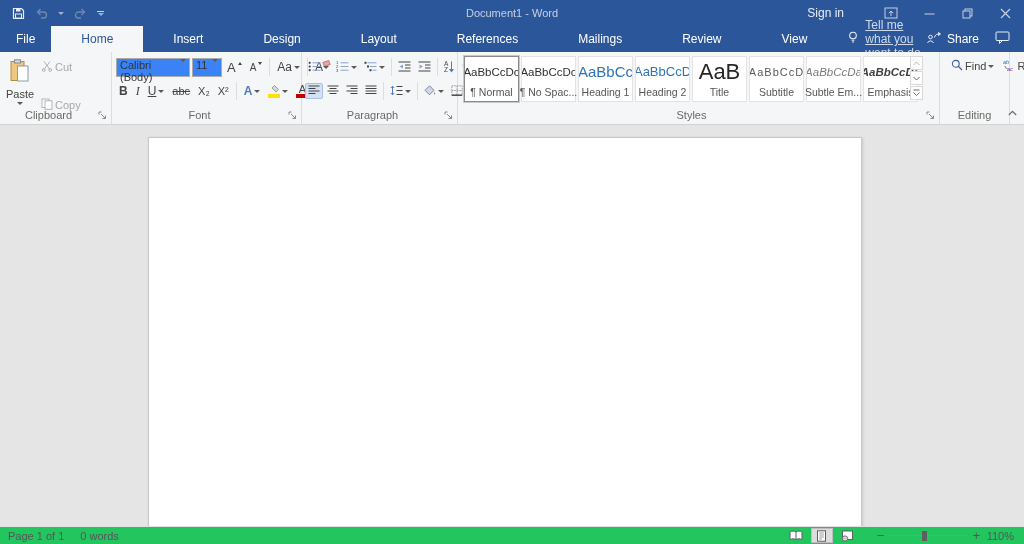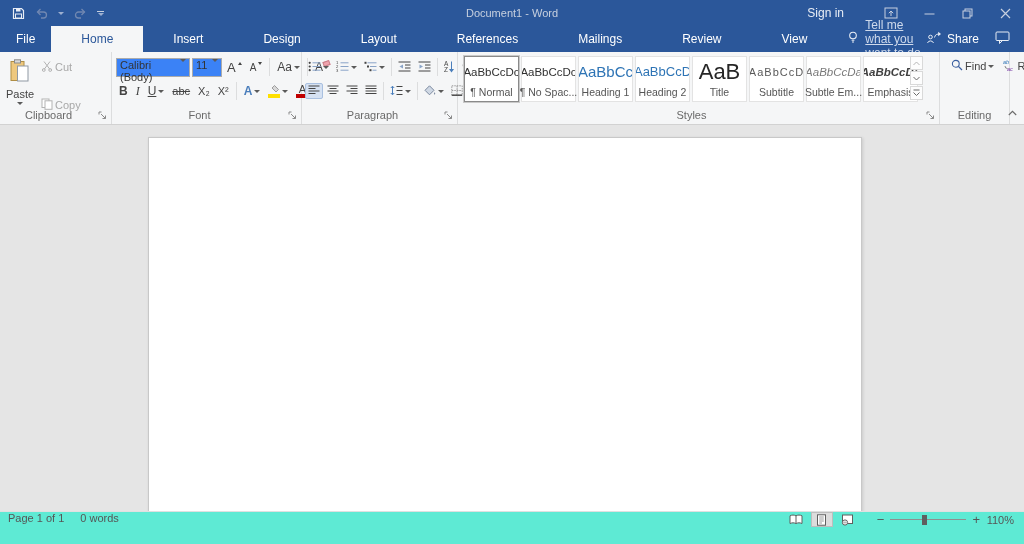--- a/index.html
+++ b/index.html
@@ -97,22 +97,22 @@
 
   .collapse-ribbon { position:absolute; right:4px; bottom:4px; width:16px; height:14px;
     display:flex; align-items:center; justify-content:center; cursor:pointer; }
 
   
   .docarea { position:absolute; top:125px; left:0; right:0; height:402px; background:#e5e5e5; }
   .page { position:absolute; left:148px; top:12px; width:714px; height:390px; background:#fff;
     border:1px solid #c8c8c8; border-bottom:none; box-shadow:1px 1px 3px rgba(0,0,0,0.12); cursor:text; }
 
   
-  .statusbar { position:absolute; bottom:0; left:0; right:0; height:33px; background:#5eead4;
-    border-top:1px solid #e0e0e0; display:flex; align-items:flex-start; font-size:11px; color:#565656; }
+  .statusbar { position:absolute; bottom:0; left:0; right:0; height:18px; background:#22c55e;
+    border-top:1px solid #e0e0e0; display:flex; align-items:center; font-size:11px; color:#565656; }
   .sb-left { display:flex; align-items:center; gap:16px; padding-left:8px; }
   .sb-left span { cursor:pointer; }
   .sb-right { margin-left:auto; display:flex; align-items:center; padding-right:10px; gap:4px; }
   .viewbtn { width:22px; height:15px; display:flex; align-items:center; justify-content:center; cursor:pointer; }
   .viewbtn.active { background:#dcdcdc; border:1px solid #bdbdbd; }
   .zoomctl { display:flex; align-items:center; gap:6px; margin-left:14px; }
   .zoom-track { position:relative; width:76px; height:11px; display:flex; align-items:center; cursor:pointer; }
   .zoom-track .line { width:100%; height:1px; background:#8f8f8f; }
   .zoom-thumb { position:absolute; left:32px; top:0.5px; width:5px; height:10px; background:#5f5f5f; cursor:grab; }
   .zoom-pm { font-size:13px; color:#565656; cursor:pointer; line-height:10px; }

